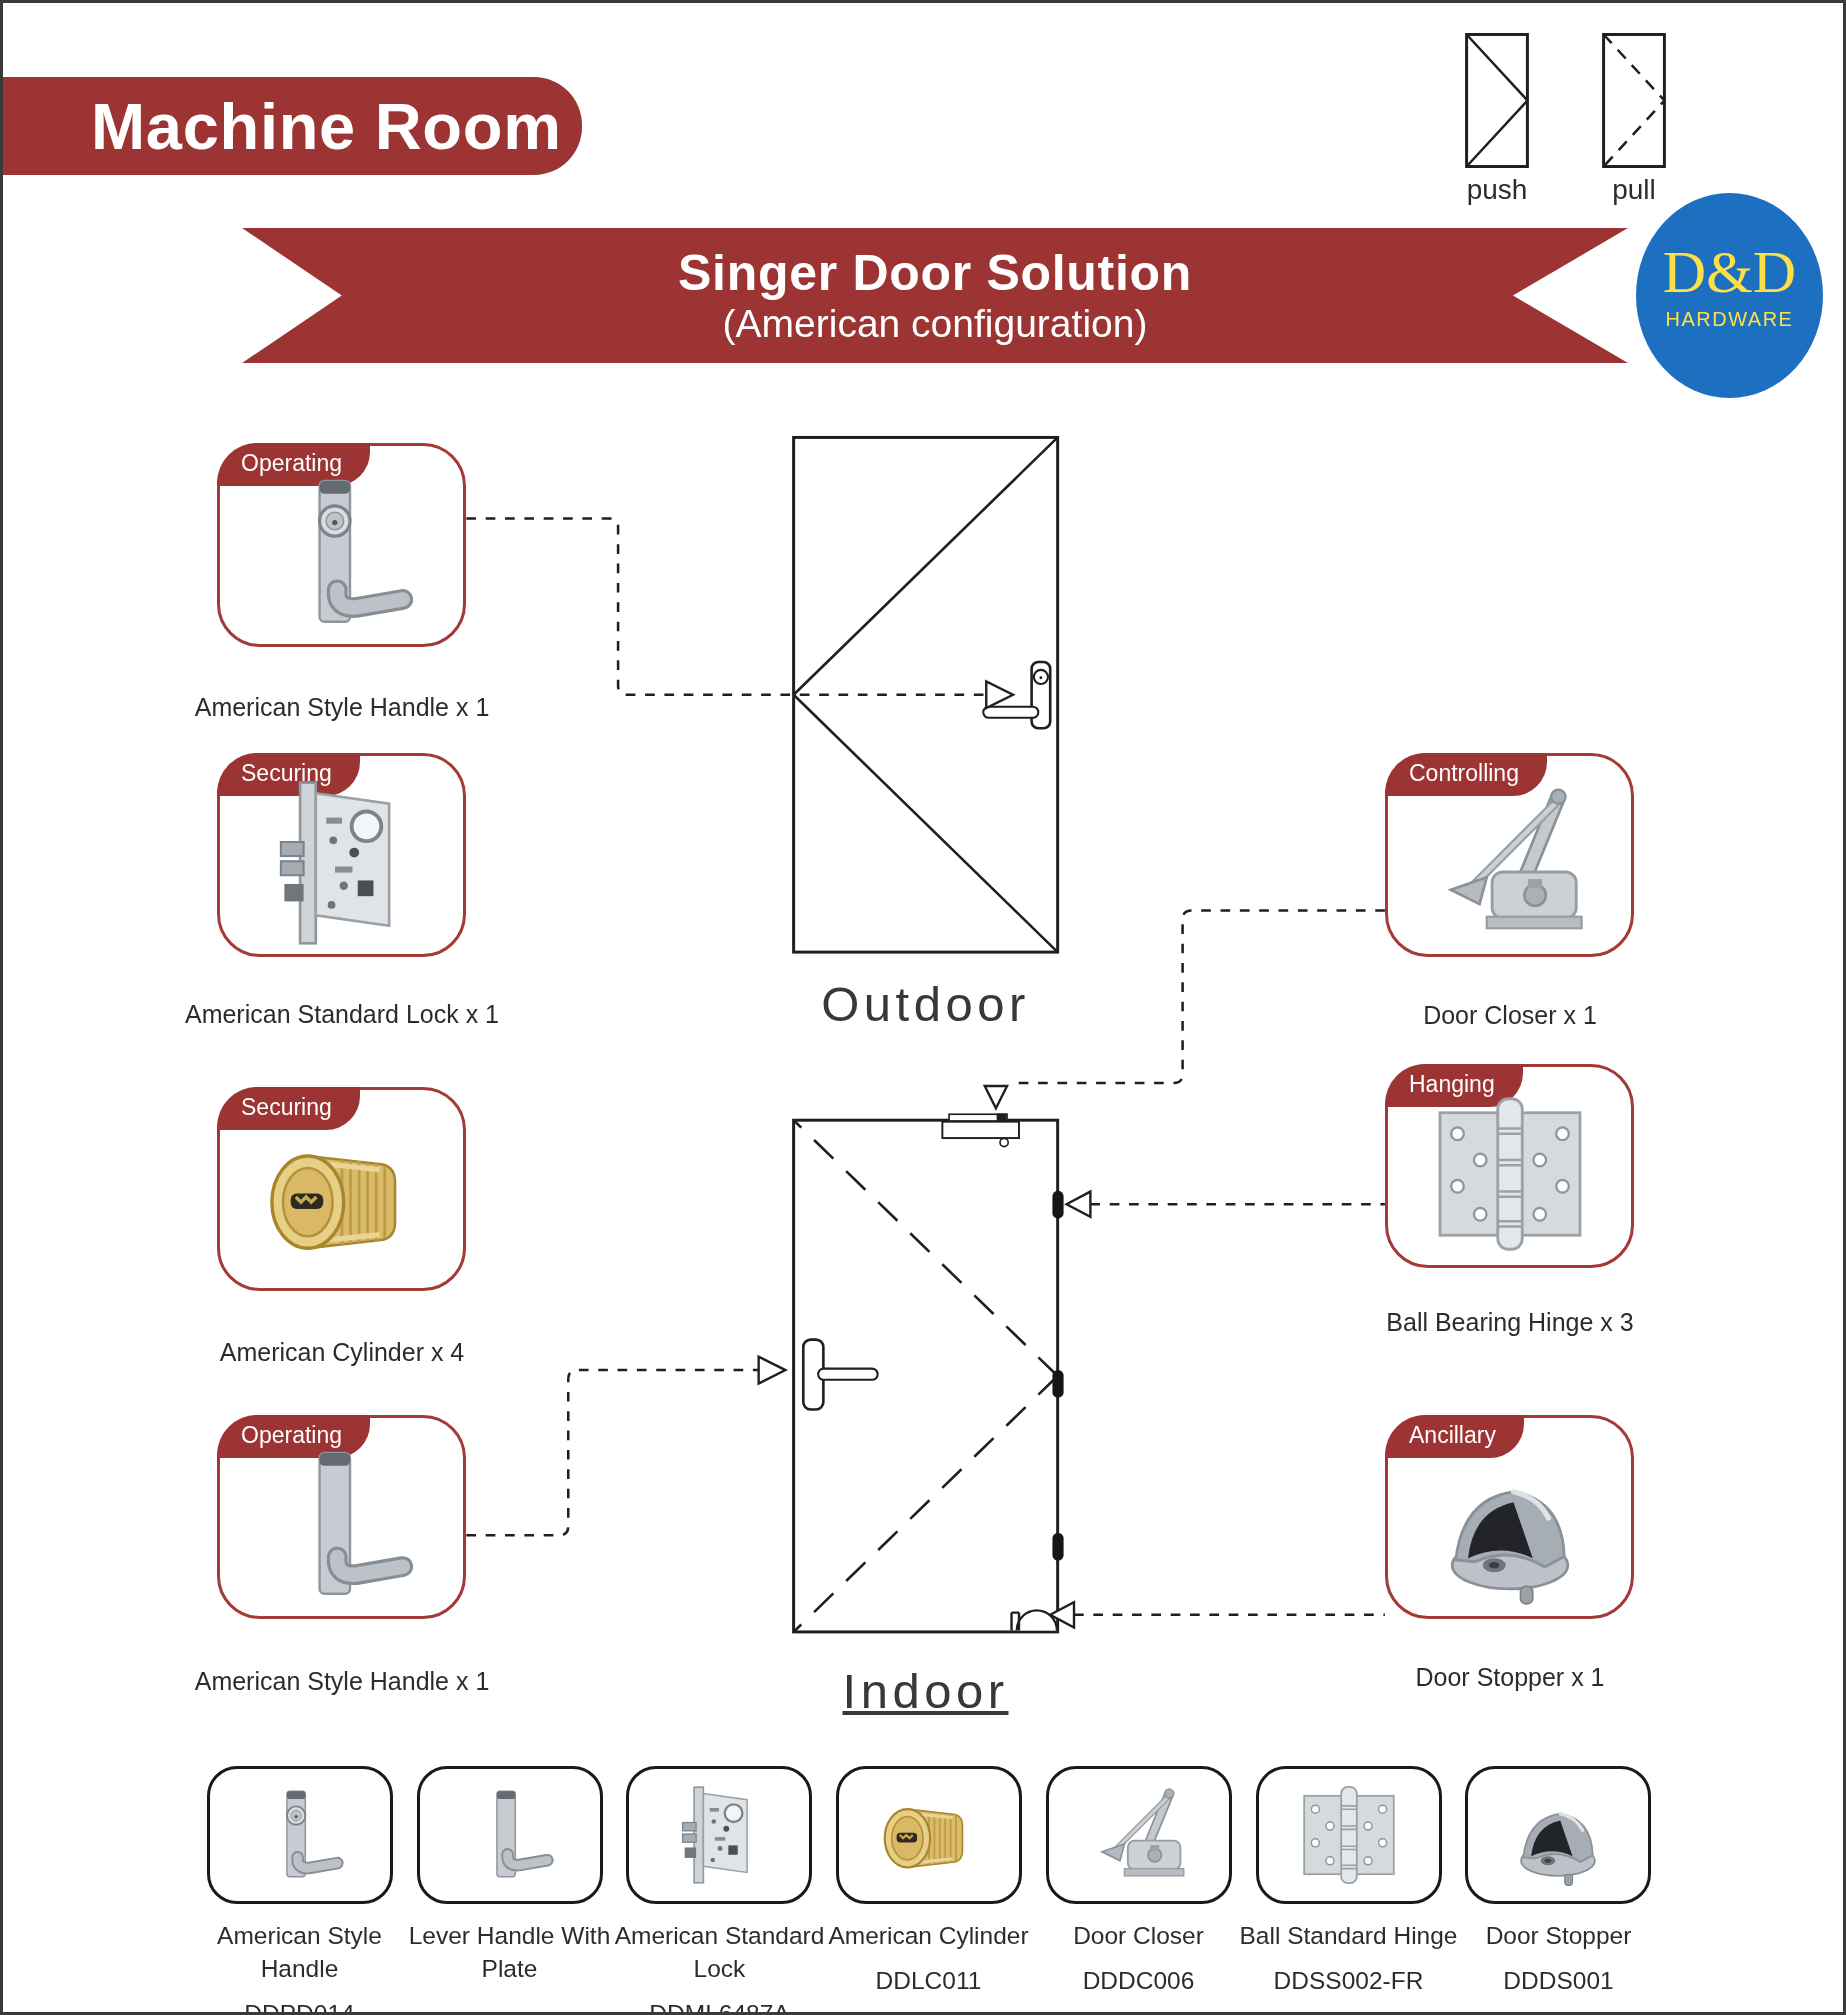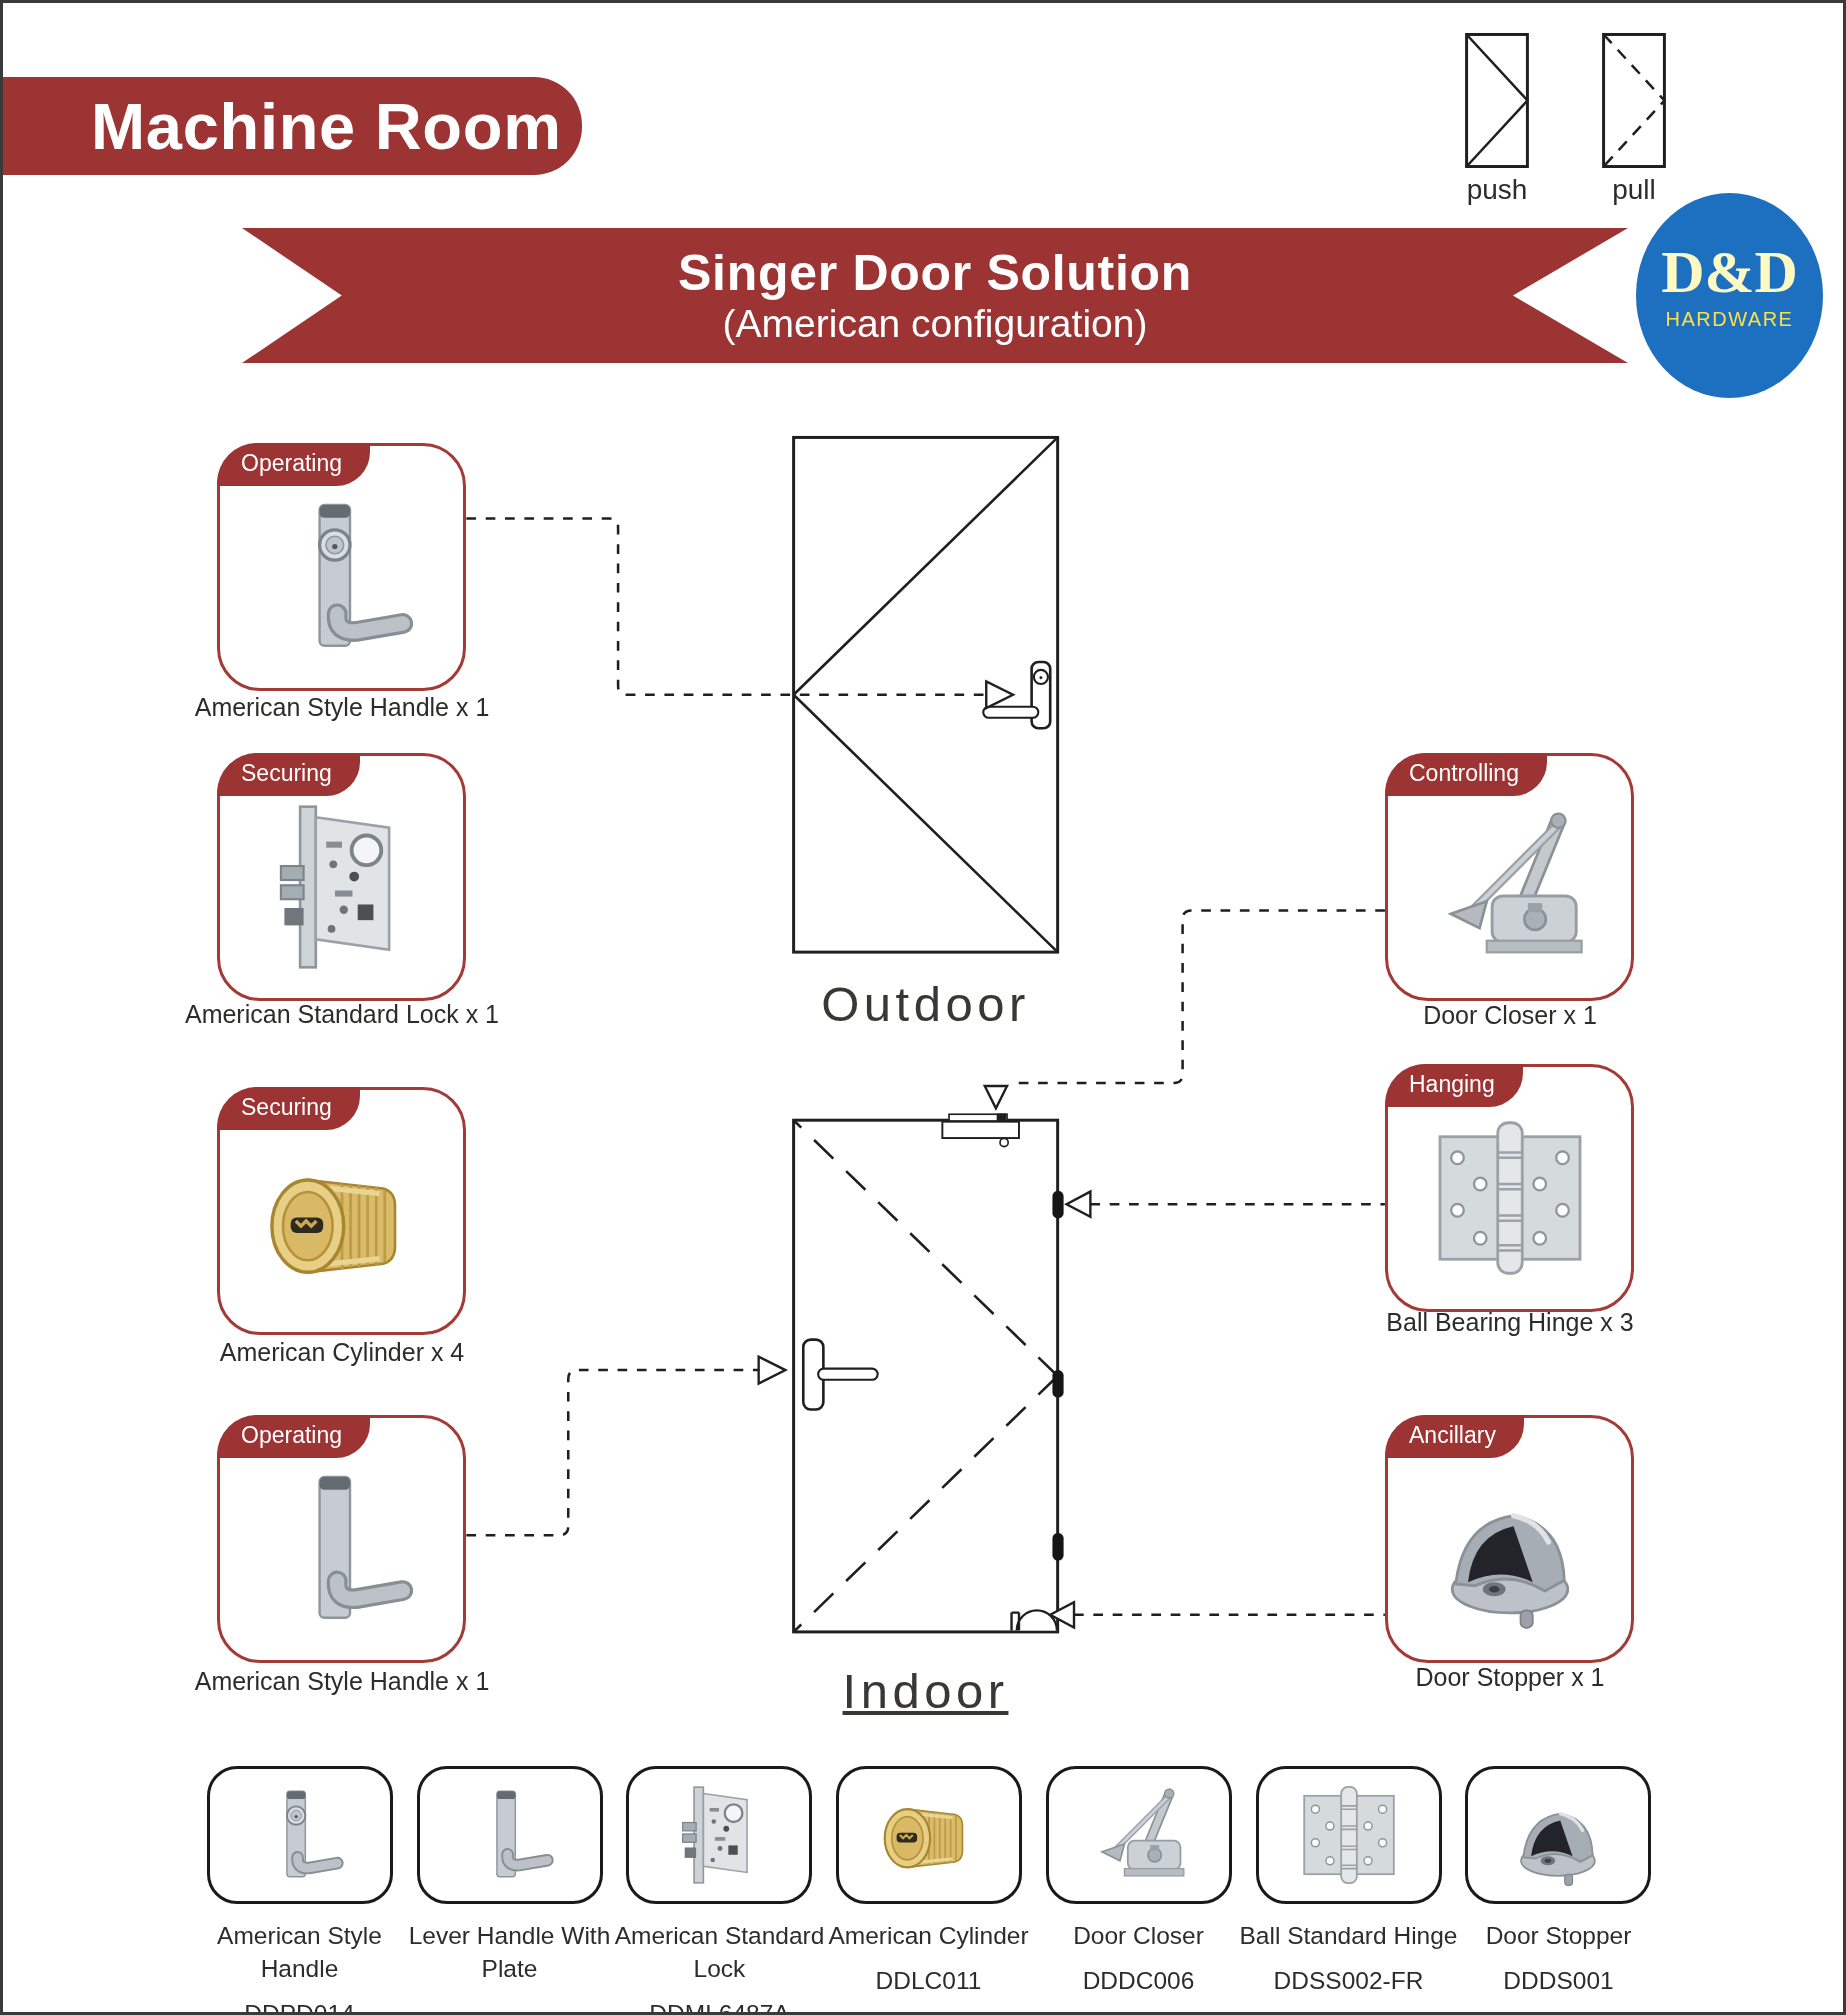--- a/index.html
+++ b/index.html
@@ -30,26 +30,26 @@
     clip-path:polygon(0% 0%,100% 0%,91.7% 50%,100% 100%,0% 100%,7.2% 50%);
     display:flex;flex-direction:column;align-items:center;justify-content:center;z-index:2;
   }
   .ribbon-title{color:#fff;font-size:50px;font-weight:bold;letter-spacing:0.7px;line-height:1.05;}
   .ribbon-subtitle{color:#fff;font-size:39px;margin-top:4.5px;line-height:1.05;}
   .logo{
     position:absolute;left:1633px;top:190px;width:187px;height:205px;border-radius:50%;
     background:#1d6fc0;z-index:3;display:flex;flex-direction:column;align-items:center;
   }
   .logo-name{
-    margin-top:49px;color:#fef9c3;font-family:"Liberation Serif",serif;font-weight:bold;font-size:60px;line-height:1;
+    margin-top:49px;color:#fde047;font-family:"Liberation Serif",serif;font-weight:normal;font-size:60px;line-height:1;
   }
   .logo-sub{color:#fde047;font-size:20px;letter-spacing:1.5px;margin-top:6px;}
   
   .hw-card{
-    position:absolute;width:249px;height:248px;background:#fff;
+    position:absolute;width:249px;height:204px;background:#fff;
     border:3px solid #a33a36;border-radius:43px;box-sizing:border-box;z-index:2;
   }
   .hw-card .tag{
     position:absolute;left:-3px;top:-3px;background:#9b3433;color:#fff;
     font-size:23px;padding:6.7px 28px 9.7px 24px;border-radius:40px 0 34px 0;white-space:nowrap;
   }
   .hw-card .product{
     position:absolute;left:50%;top:54%;transform:translate(-50%,-50%);
   }
   .card-caption{

